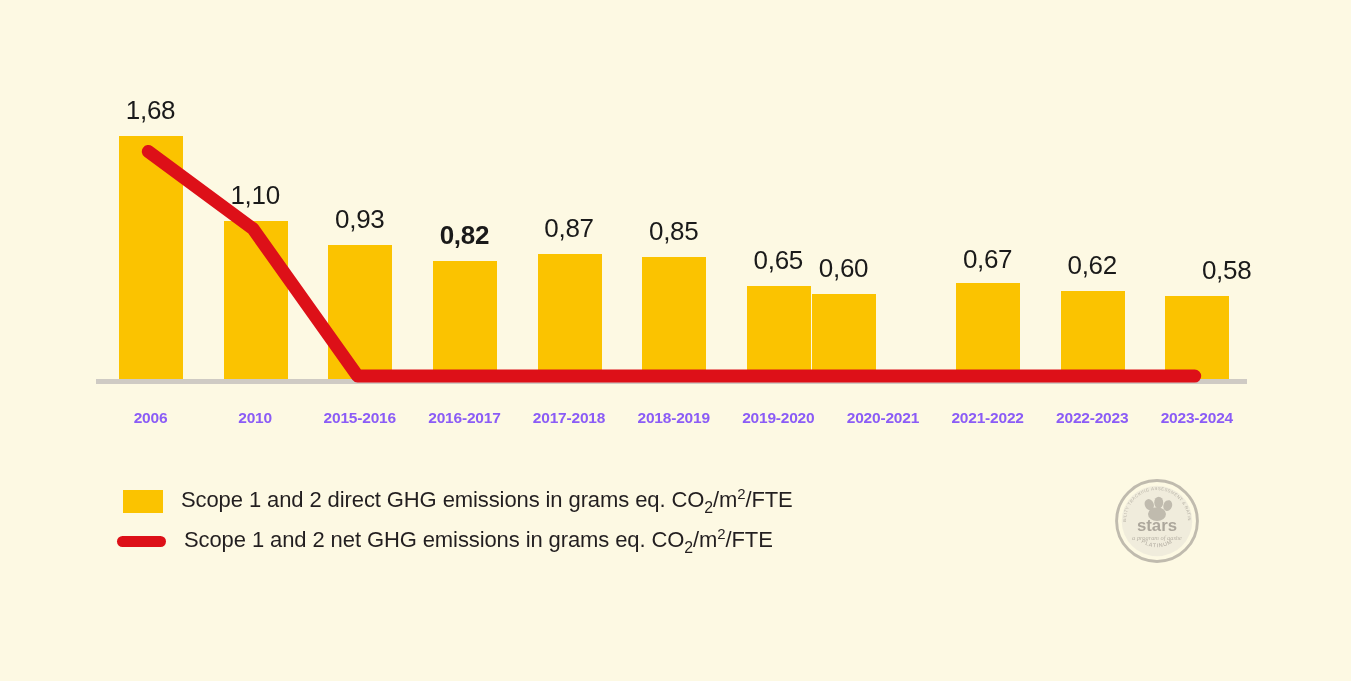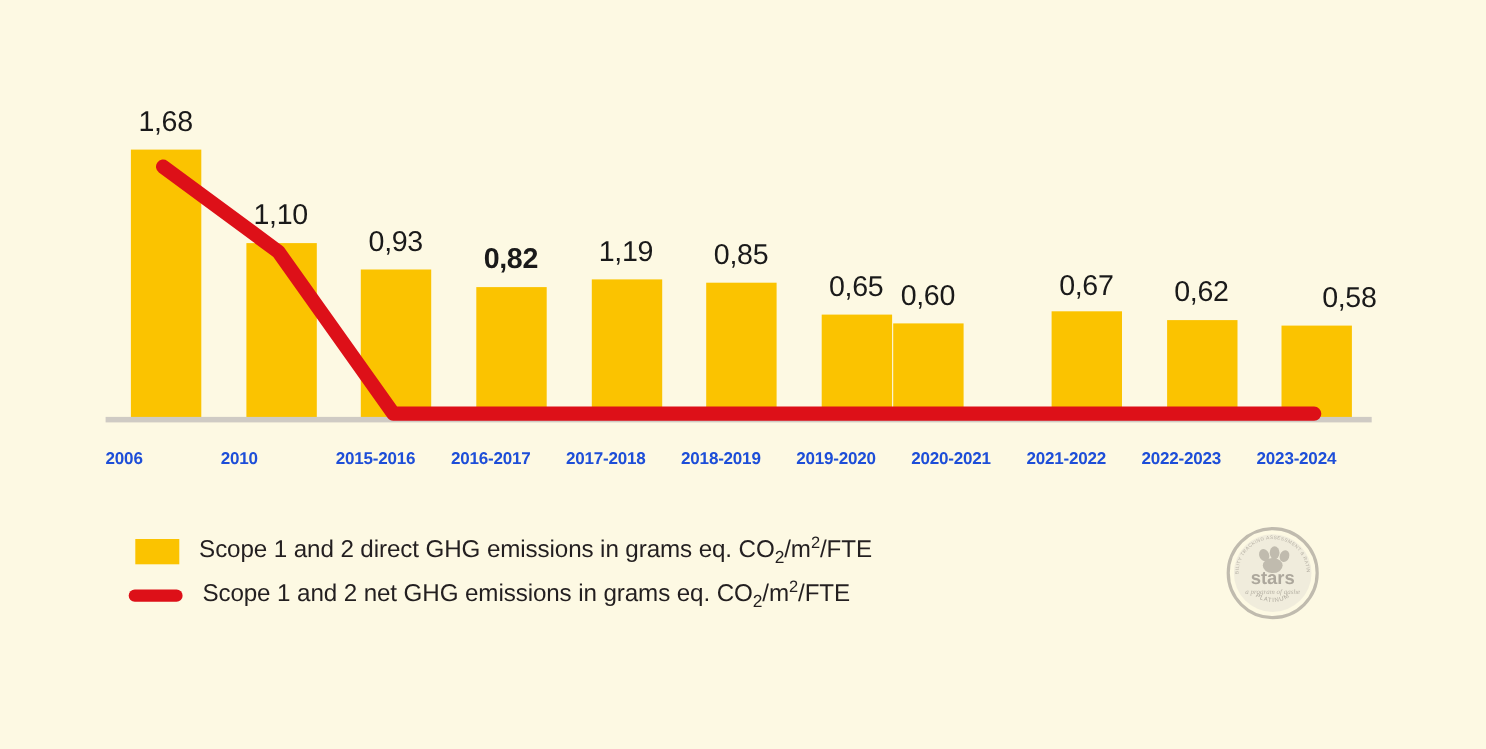--- a/index.html
+++ b/index.html
@@ -61,23 +61,24 @@
   .x-labels {
     position: absolute;
     left: 0;
     top: 409px;
     width: 1351px;
     height: 30px;
   }
   .x-label {
     position: absolute;
     width: 109px;
+    text-align: center;
     font-size: 15.5px;
     font-weight: bold;
-    color: #1d4ed8;
+    color: #8b5cf6;
     letter-spacing: -0.2px;
   }
   .line-layer {
     position: absolute;
     left: 0;
     top: 0;
     width: 1351px;
     height: 440px;
     pointer-events: none;
   }
@@ -143,21 +144,21 @@
         </div>
         <div class="bar-col" style="left: 305.273px;">
           <div class="bar-label" style="bottom: 204.625px;">0,93</div>
           <div class="bar" style="height: 135.625px; background: rgb(251, 195, 0);"></div>
         </div>
         <div class="bar-col" style="left: 409.909px;">
           <div class="bar-label" style="bottom: 188.583px; font-weight: bold;">0,82</div>
           <div class="bar" style="height: 119.583px; background: rgb(251, 195, 0);"></div>
         </div>
         <div class="bar-col" style="left: 514.545px;">
-          <div class="bar-label" style="bottom: 195.875px;">1,19</div>
+          <div class="bar-label" style="bottom: 195.875px;">0,87</div>
           <div class="bar" style="height: 126.875px; background: rgb(251, 195, 0);"></div>
         </div>
         <div class="bar-col" style="left: 619.182px;">
           <div class="bar-label" style="bottom: 192.958px;">0,85</div>
           <div class="bar" style="height: 123.958px; background: rgb(251, 195, 0);"></div>
         </div>
         <div class="bar-col" style="left: 723.818px; margin-top: 16px;">
           <div class="bar-label" style="bottom: 163.792px;">0,65</div>
           <div class="bar" style="height: 94.7917px; background: rgb(251, 195, 0);"></div>
         </div>

